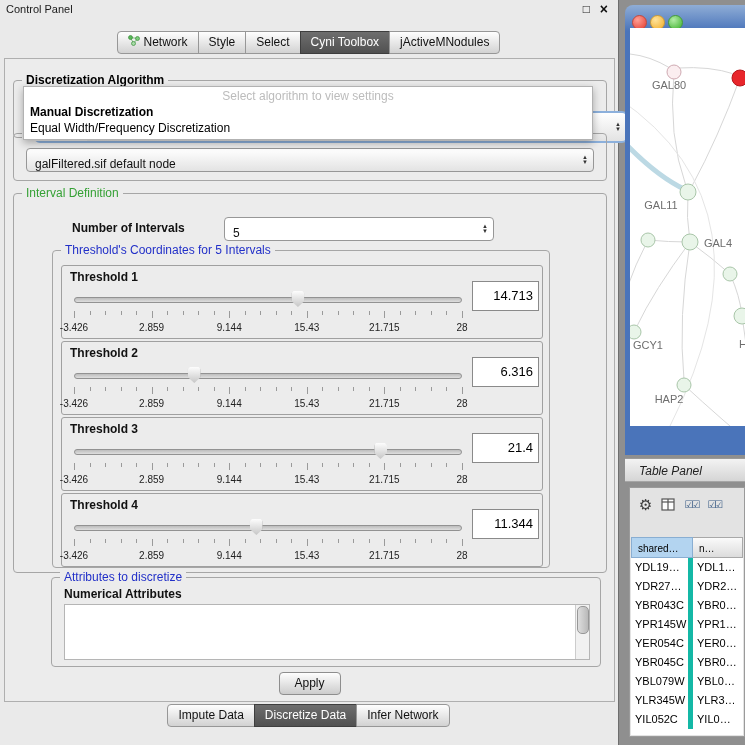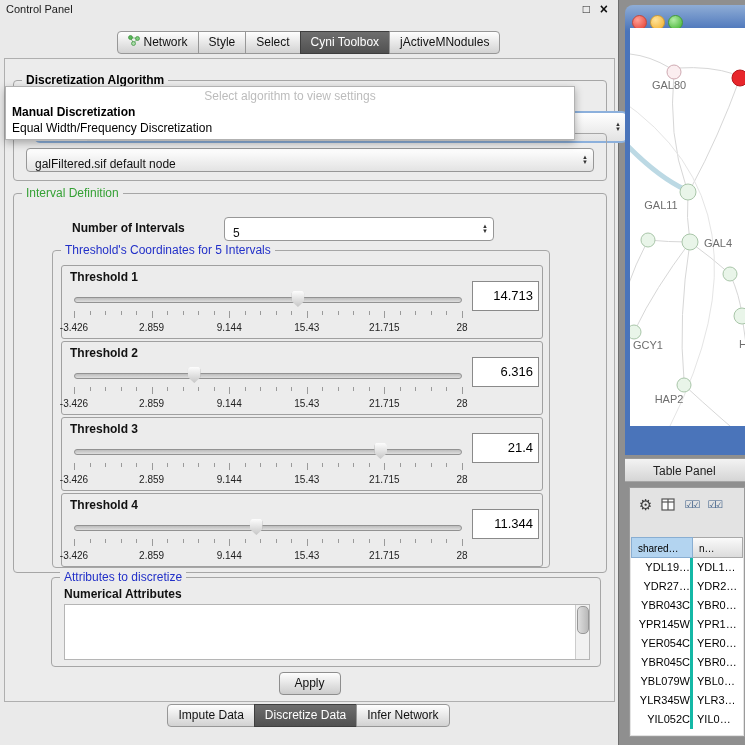--- a/index.html
+++ b/index.html
@@ -22,21 +22,21 @@
   .gtitle.bold{font-weight:bold;}
   .gtitle.green{color:#35a135;}
   .gtitle.blue{color:#2230c8;}
   .combo{position:absolute;background:linear-gradient(#ffffff,#e3e3e3);border:1px solid #979797;border-radius:4px;
     font-size:12px;display:flex;align-items:flex-end;padding:0 22px 0 8px;color:#111;}
   .stepper{position:absolute;right:5px;top:50%;transform:translateY(-50%);display:flex;flex-direction:column;
     font-size:6px;line-height:5px;color:#333;}
   
   #disc-combo{left:20px;top:30px;width:560px;height:28px;border:2px solid #8cb0dc;border-radius:6px;}
   
-  .popup{position:absolute;left:0;top:27px;width:568px;height:52px;background:#fff;border:1px solid #b2b2b2;
+  .popup{position:absolute;left:18px;top:27px;width:568px;height:52px;background:#fff;border:1px solid #b2b2b2;
     box-shadow:0 3px 8px rgba(0,0,0,0.3);z-index:20;}
   .popup-hint{text-align:center;color:#bcbcbc;font-size:12px;height:16px;line-height:16px;margin-top:1px;}
   .popup-item{font-size:12px;height:16px;line-height:16px;padding:0 6px;color:#000;}
   .popup-item.first{font-weight:bold;}
   
   .threshold-box{position:absolute;left:8px;width:480px;height:72px;border:1px solid #a0a0a0;border-radius:3px;background:#ececec;}
   .th-label{position:absolute;left:8px;top:4px;font-size:12px;font-weight:bold;color:#111;}
   .th-slider{position:absolute;left:12px;top:24px;width:388px;height:18px;}
   .groove{position:absolute;left:0;right:0;top:7px;height:4px;background:linear-gradient(#bdbdbd,#dedede);
     border:1px solid #929292;border-radius:3px;}
@@ -63,32 +63,32 @@
   .network-window{position:absolute;left:625px;top:5px;width:120px;height:450px;
     background:linear-gradient(#8fadd6,#4a74ba 26px,#4a74ba);border-radius:8px 0 0 0;}
   .light{position:absolute;top:10px;width:13px;height:13px;border-radius:50%;}
   .light.red{left:7px;background:radial-gradient(circle at 35% 30%,#ff9f95,#ec594d 70%);border:1px solid #c4473c;}
   .light.yellow{left:25px;background:radial-gradient(circle at 35% 30%,#ffe39a,#f5bd4b 70%);border:1px solid #cf9c32;}
   .light.green{left:43px;background:radial-gradient(circle at 35% 30%,#b2ecA5,#5ec14f 70%);border:1px solid #459c38;}
   .net-canvas{position:absolute;left:5px;top:23px;width:115px;height:398px;background:#ffffff;overflow:hidden;}
   
   .tp-bar{position:absolute;left:625px;top:458px;width:120px;height:24px;
     background:linear-gradient(#f3f3f3,#d5d5d5);border-top:1px solid #9a9a9a;border-bottom:1px solid #a5a5a5;
-    font-size:12px;color:#222;line-height:24px;padding-left:28px;box-sizing:border-box;}
+    font-size:12px;color:#222;line-height:24px;padding-left:14px;box-sizing:border-box;font-style:italic;}
   .table-window{position:absolute;left:629px;top:487px;width:116px;height:250px;background:#e3e3e3;border:1px solid #9a9a9a;box-sizing:border-box;}
   .tw-toolbar{position:absolute;left:0;top:2px;right:0;height:28px;display:flex;align-items:center;gap:9px;padding-left:9px;}
   .gear{font-size:15px;color:#3b3b3b;line-height:15px;}
   .cbpair{font-size:10px;letter-spacing:-2px;color:#3c5d86;}
   .tw-header{position:absolute;left:1px;top:49px;right:1px;height:21px;display:flex;}
   .hcell{font-size:10px;line-height:21px;box-sizing:border-box;overflow:hidden;white-space:nowrap;}
   .hcell.c1{width:62px;background:#b3d4f0;border:1px solid #89aed2;padding-left:6px;}
   .hcell.c2{flex:1;background:linear-gradient(#fafafa,#dcdcdc);border:1px solid #a8a8a8;border-left:none;padding-left:6px;}
   .tw-body{position:absolute;left:1px;top:70px;right:1px;bottom:1px;background:#fff;overflow:hidden;}
   .trow{display:flex;height:19px;line-height:19px;font-size:11px;color:#000;}
-  .tc1{width:62px;padding-left:4px;box-sizing:border-box;border-right:3px solid #14b8a6;overflow:hidden;white-space:nowrap;text-align:right;}
+  .tc1{width:62px;padding-left:4px;box-sizing:border-box;border-right:5px solid #14b8a6;overflow:hidden;white-space:nowrap;}
   .tc2{flex:1;padding-left:4px;overflow:hidden;white-space:nowrap;}
 </style>
 </head>
 <body>
 
 <div class="control-panel">
 
   <div class="cp-titlebar">
     <span class="cp-title">Control Panel</span>
     <span class="cp-min">□</span>

